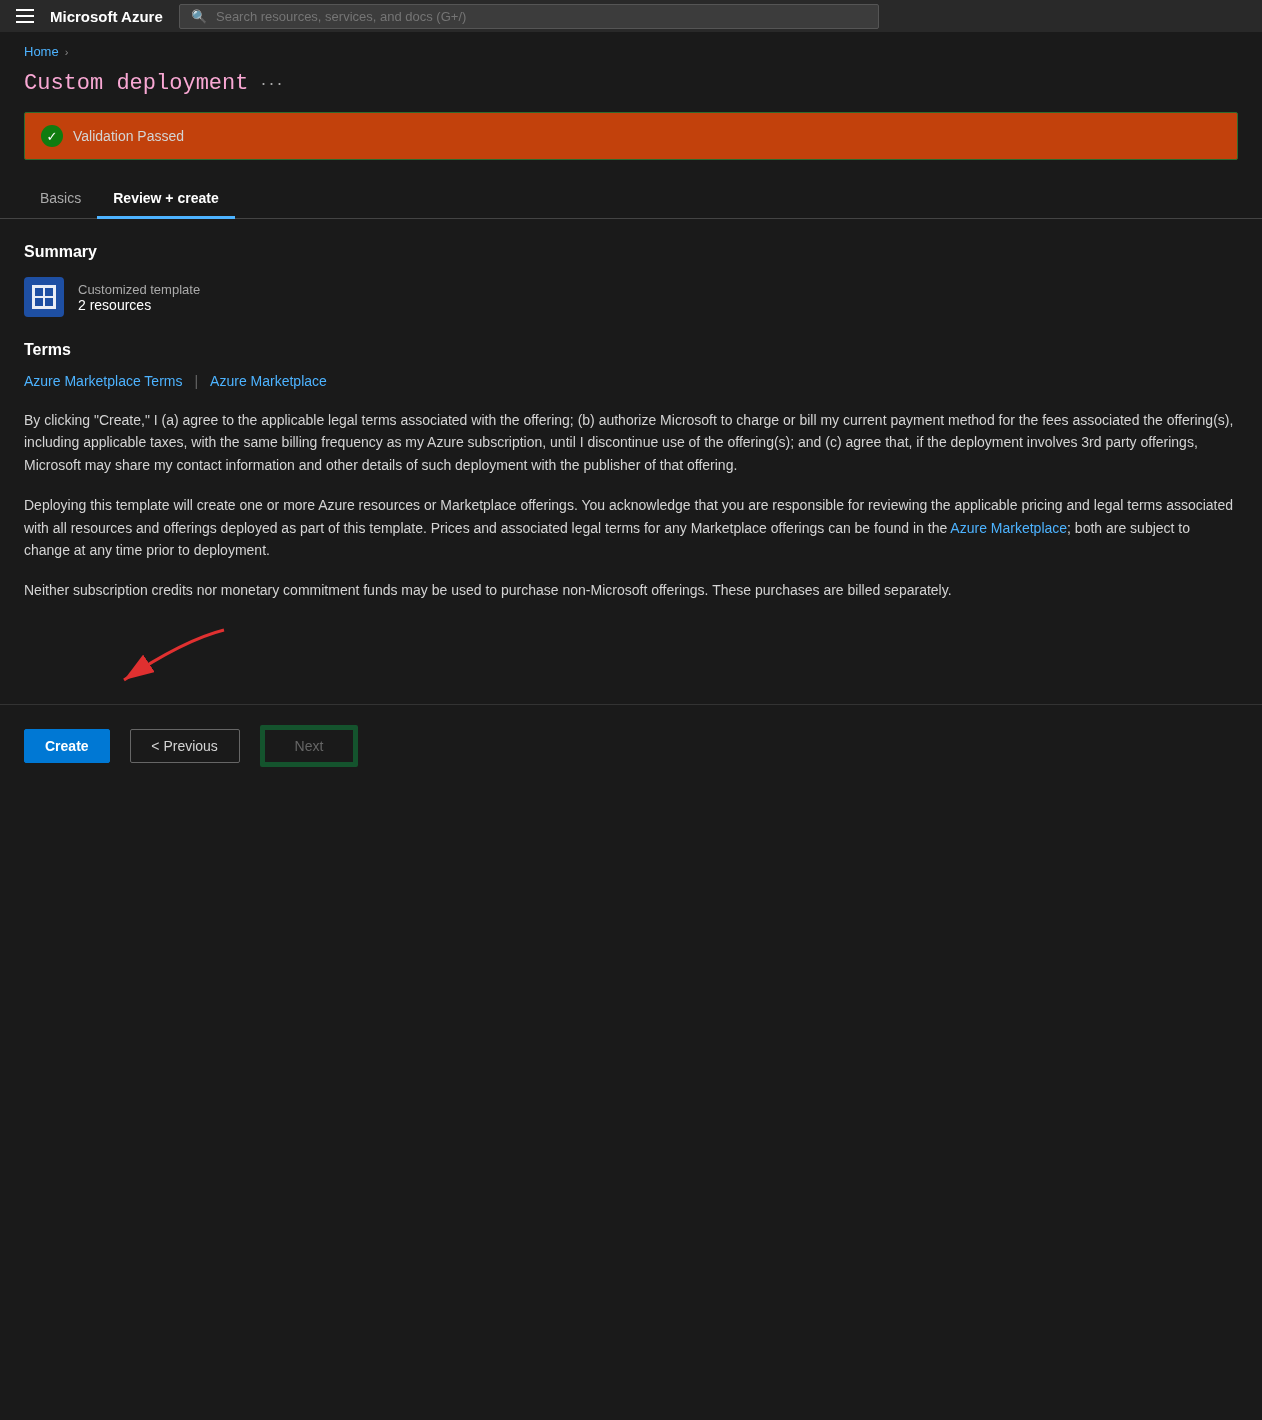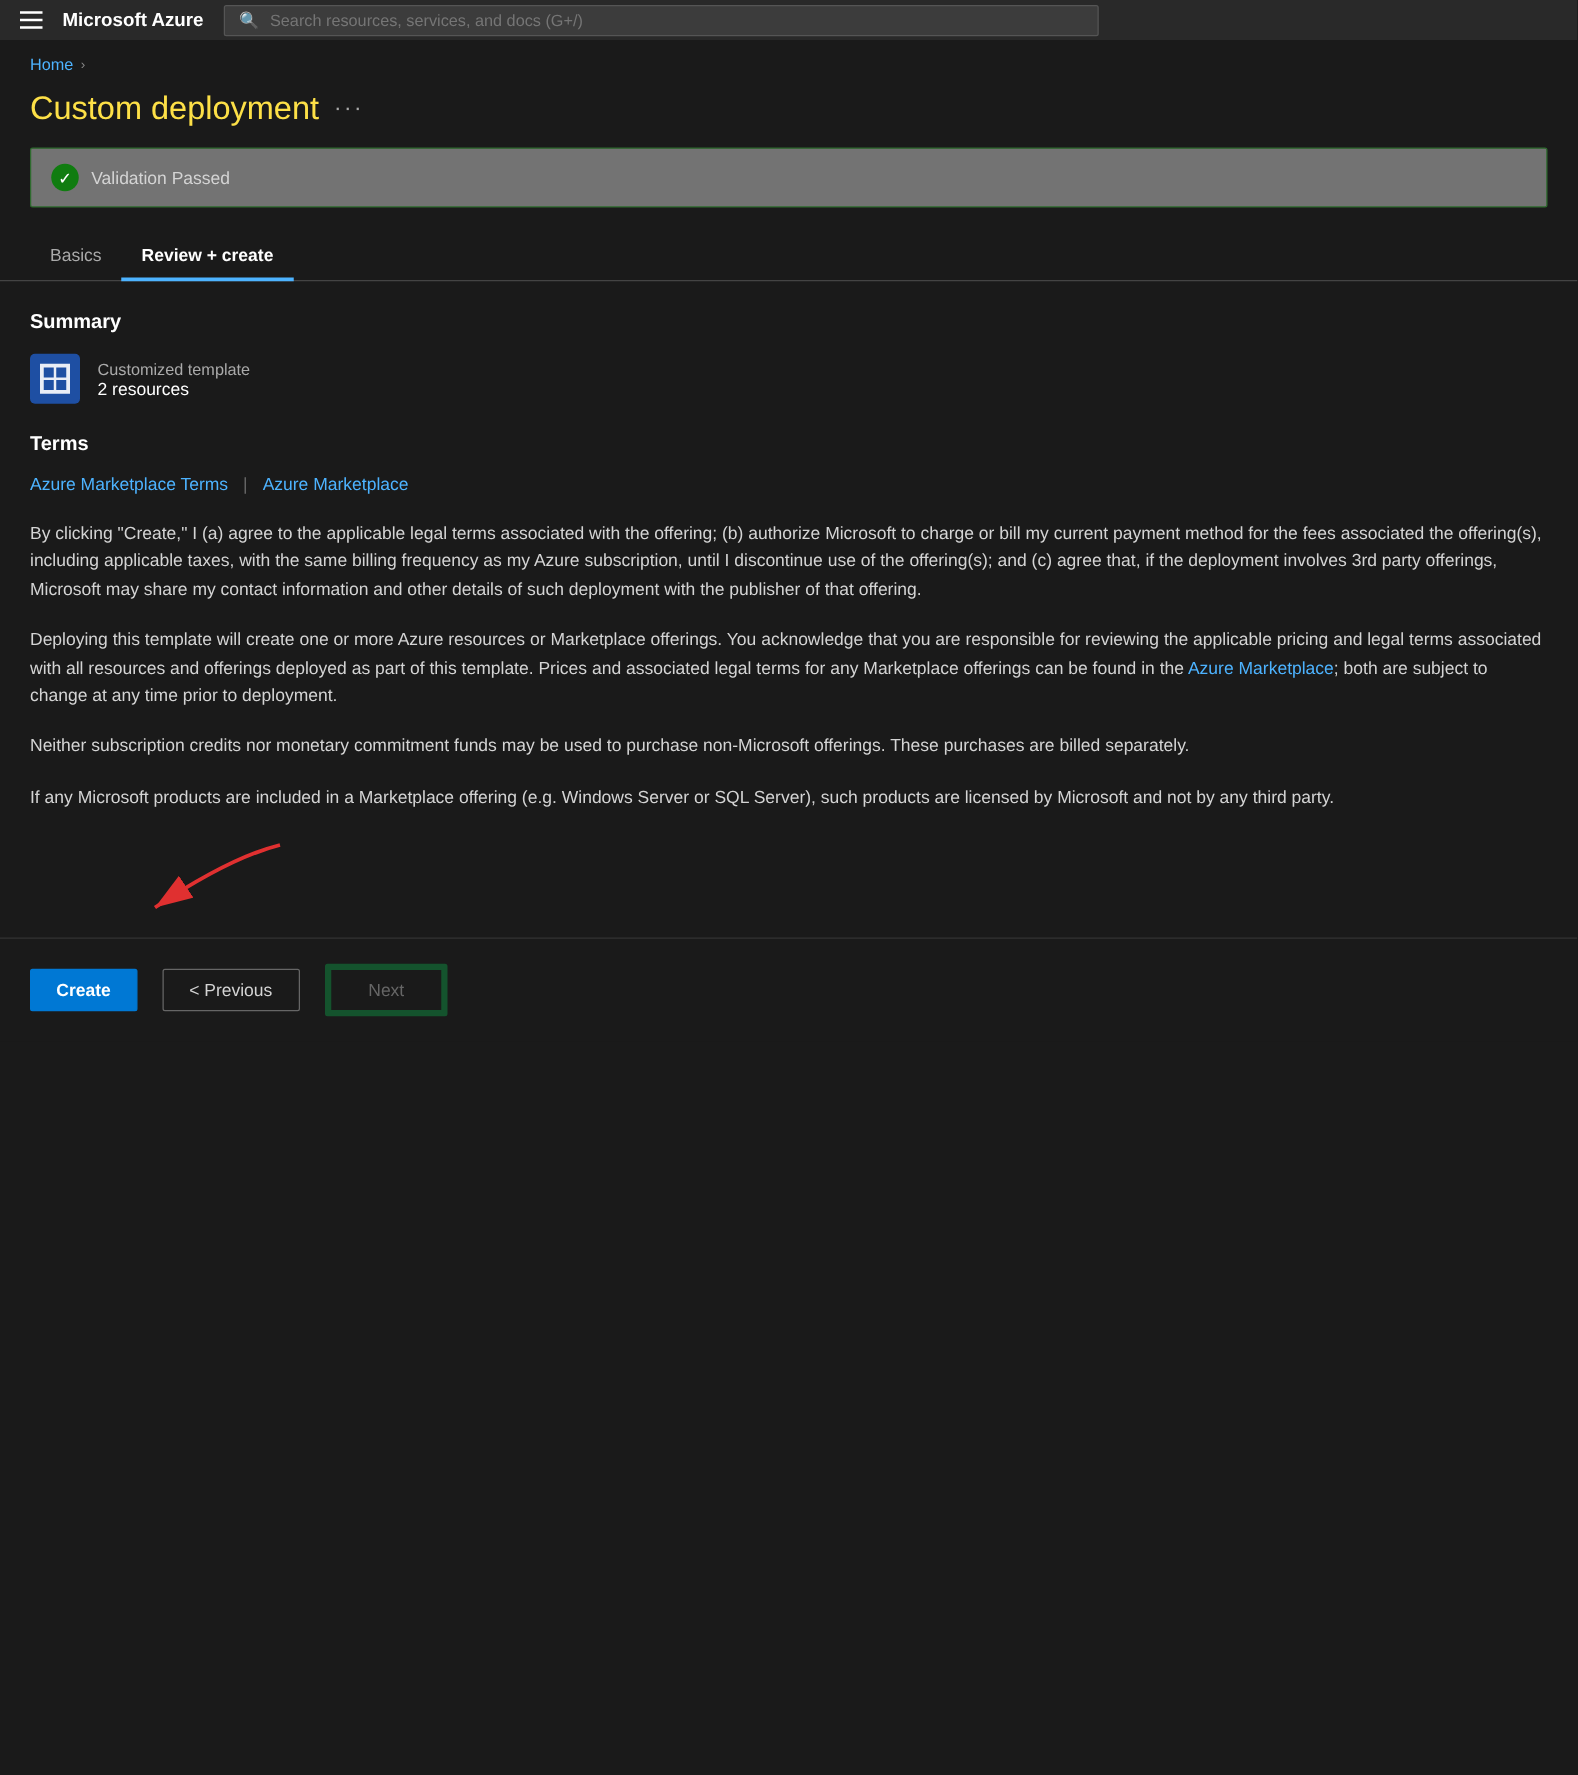--- a/index.html
+++ b/index.html
@@ -84,39 +84,40 @@
     
     .page-header {
       padding: 8px 24px 16px;
     }
     .page-title-row {
       display: flex;
       align-items: center;
       gap: 12px;
     }
     .page-title {
-      color: #fde047;
-      font-size: 26px;
+      color: #f9a8d4;
+      font-size: 22px;
       font-weight: 300;
+      font-family: Liberation Mono, monospace;
     }
     .more-icon {
       color: #aaa;
       cursor: pointer;
       font-size: 18px;
       letter-spacing: 2px;
     }
     .page-subtitle {
       color: #aaa;
       font-size: 13px;
       margin-top: 4px;
     }
 
     
     .validation-banner {
-      background: #737373;
+      background: #c2410c;
       border: 1px solid #2e6b2e;
       margin: 0 24px 20px;
       padding: 12px 16px;
       display: flex;
       align-items: center;
       gap: 10px;
       border-radius: 2px;
     }
     .check-circle {
       width: 22px;
@@ -366,21 +367,20 @@
 
     <p class="terms-paragraph">By clicking "Create," I (a) agree to the applicable legal terms associated with the offering; (b) authorize Microsoft to charge or bill my current payment method for the fees associated the offering(s), including applicable taxes, with the same billing frequency as my Azure subscription, until I discontinue use of the offering(s); and (c) agree that, if the deployment involves 3rd party offerings, Microsoft may share my contact information and other details of such deployment with the publisher of that offering.</p>
 
 
     <p class="terms-paragraph">
       <span>Deploying this template will create one or more Azure resources or Marketplace offerings.  You acknowledge that you are responsible for reviewing the applicable pricing and legal terms associated with all resources and offerings deployed as part of this template.  Prices and associated legal terms for any Marketplace offerings can be found in the </span><a class="inline-link">Azure Marketplace</a><span>; both are subject to change at any time prior to deployment.</span>
     </p>
 
     <p class="terms-paragraph">Neither subscription credits nor monetary commitment funds may be used to purchase non-Microsoft offerings. These purchases are billed separately.</p>
 
-    <p class="terms-paragraph">If any Microsoft products are included in a Marketplace offering (e.g. Windows Server or SQL Server), such products are licensed by Microsoft and not by any third party.</p>
   </div>
 
   <div class="arrow-svg-container">
     <svg width="220" height="80" viewBox="0 0 220 80">
       <defs>
         <marker id="arrowhead" markerWidth="10" markerHeight="7" refX="10" refY="3.5" orient="auto">
           <polygon points="0 0, 10 3.5, 0 7" fill="#e03030"></polygon>
         </marker>
       </defs>
       <path d="M 200 10 Q 160 20 100 60" stroke="#e03030" stroke-width="3" fill="none" marker-end="url(#arrowhead)"></path>

